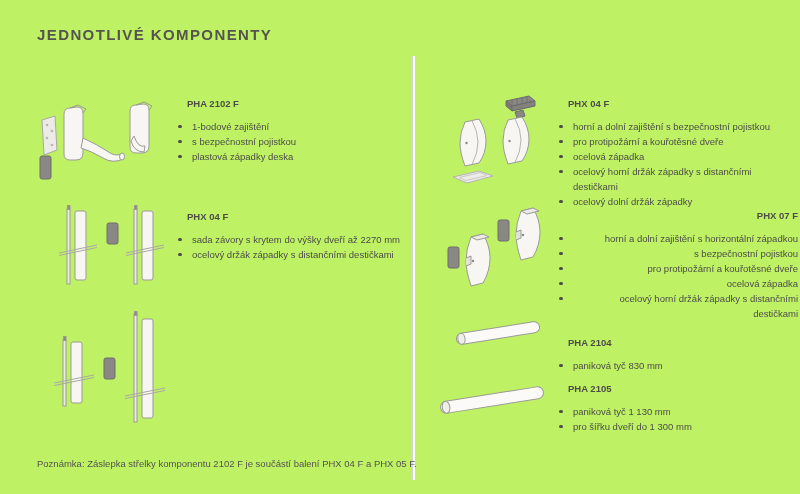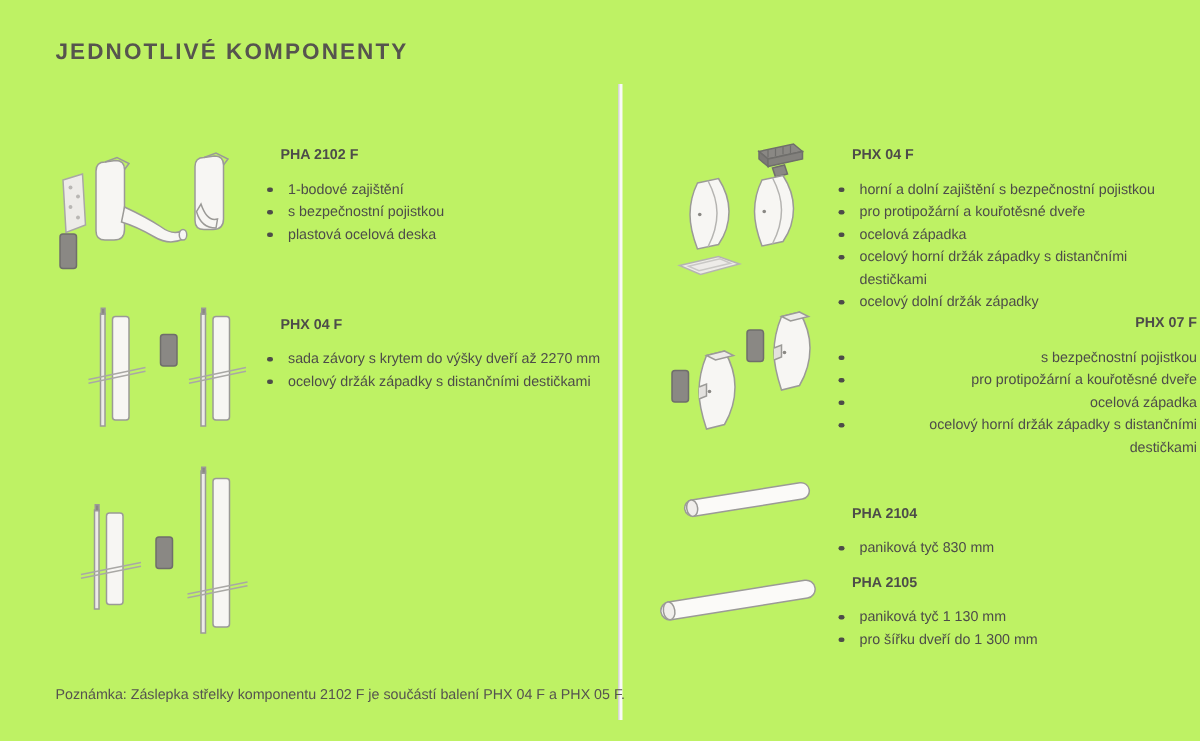--- a/index.html
+++ b/index.html
@@ -219,21 +219,21 @@
         <ellipse cx="9.5" cy="24" rx="3.8" ry="6" fill="#f0eeeb" stroke="#9b9a97"></ellipse>
       </g>
     </svg>
   </div>
 
   <div class="product p0">
     <div class="code">PHA 2102 F</div>
     <ul>
       <li>1-bodové zajištění</li>
       <li>s bezpečnostní pojistkou</li>
-      <li>plastová ocelová deska</li>
+      <li>plastová západky deska</li>
     </ul>
   </div>
 
   <div class="product p1">
     <div class="code">PHX 04 F</div>
     <ul>
       <li>sada závory s krytem do výšky dveří až 2270 mm</li>
       <li>ocelový držák západky s distančními destičkami</li>
     </ul>
   </div>
@@ -246,20 +246,21 @@
       <li>pro protipožární a kouřotěsné dveře</li>
       <li>ocelová západka</li>
       <li>ocelový horní držák západky s distančními destičkami</li>
       <li>ocelový dolní držák západky</li>
     </ul>
   </div>
 
   <div class="product p4">
     <div class="code">PHX 07 F</div>
     <ul>
+      <li>horní a dolní zajištění s horizontální západkou</li>
       <li>s bezpečnostní pojistkou</li>
       <li>pro protipožární a kouřotěsné dveře</li>
       <li>ocelová západka</li>
       <li>ocelový horní držák západky s distančními destičkami</li>
     </ul>
   </div>
 
   <div class="product p5">
     <div class="code">PHA 2104</div>
     <ul>

